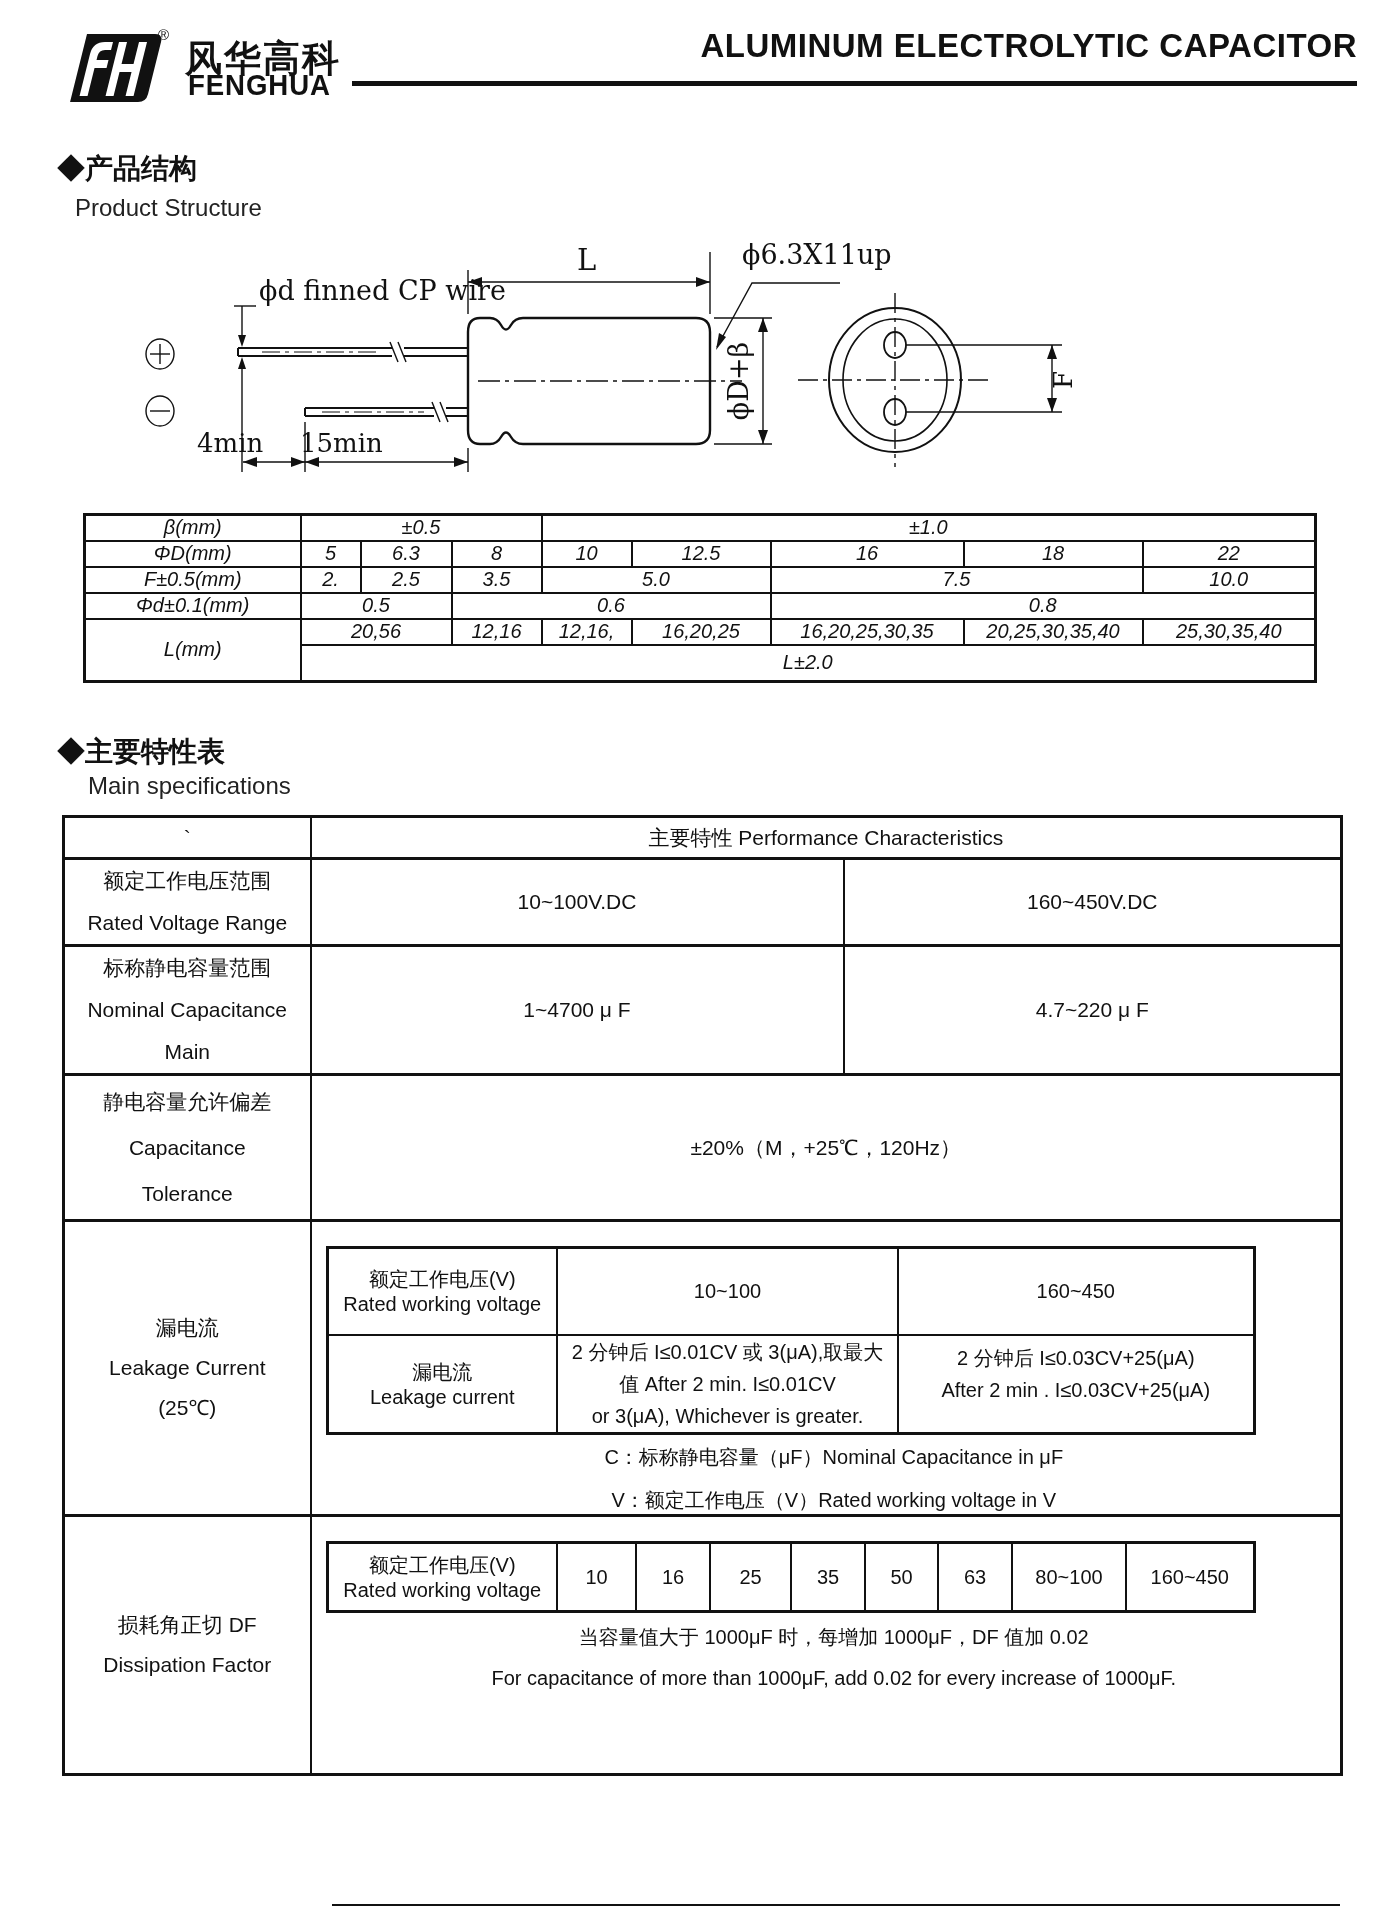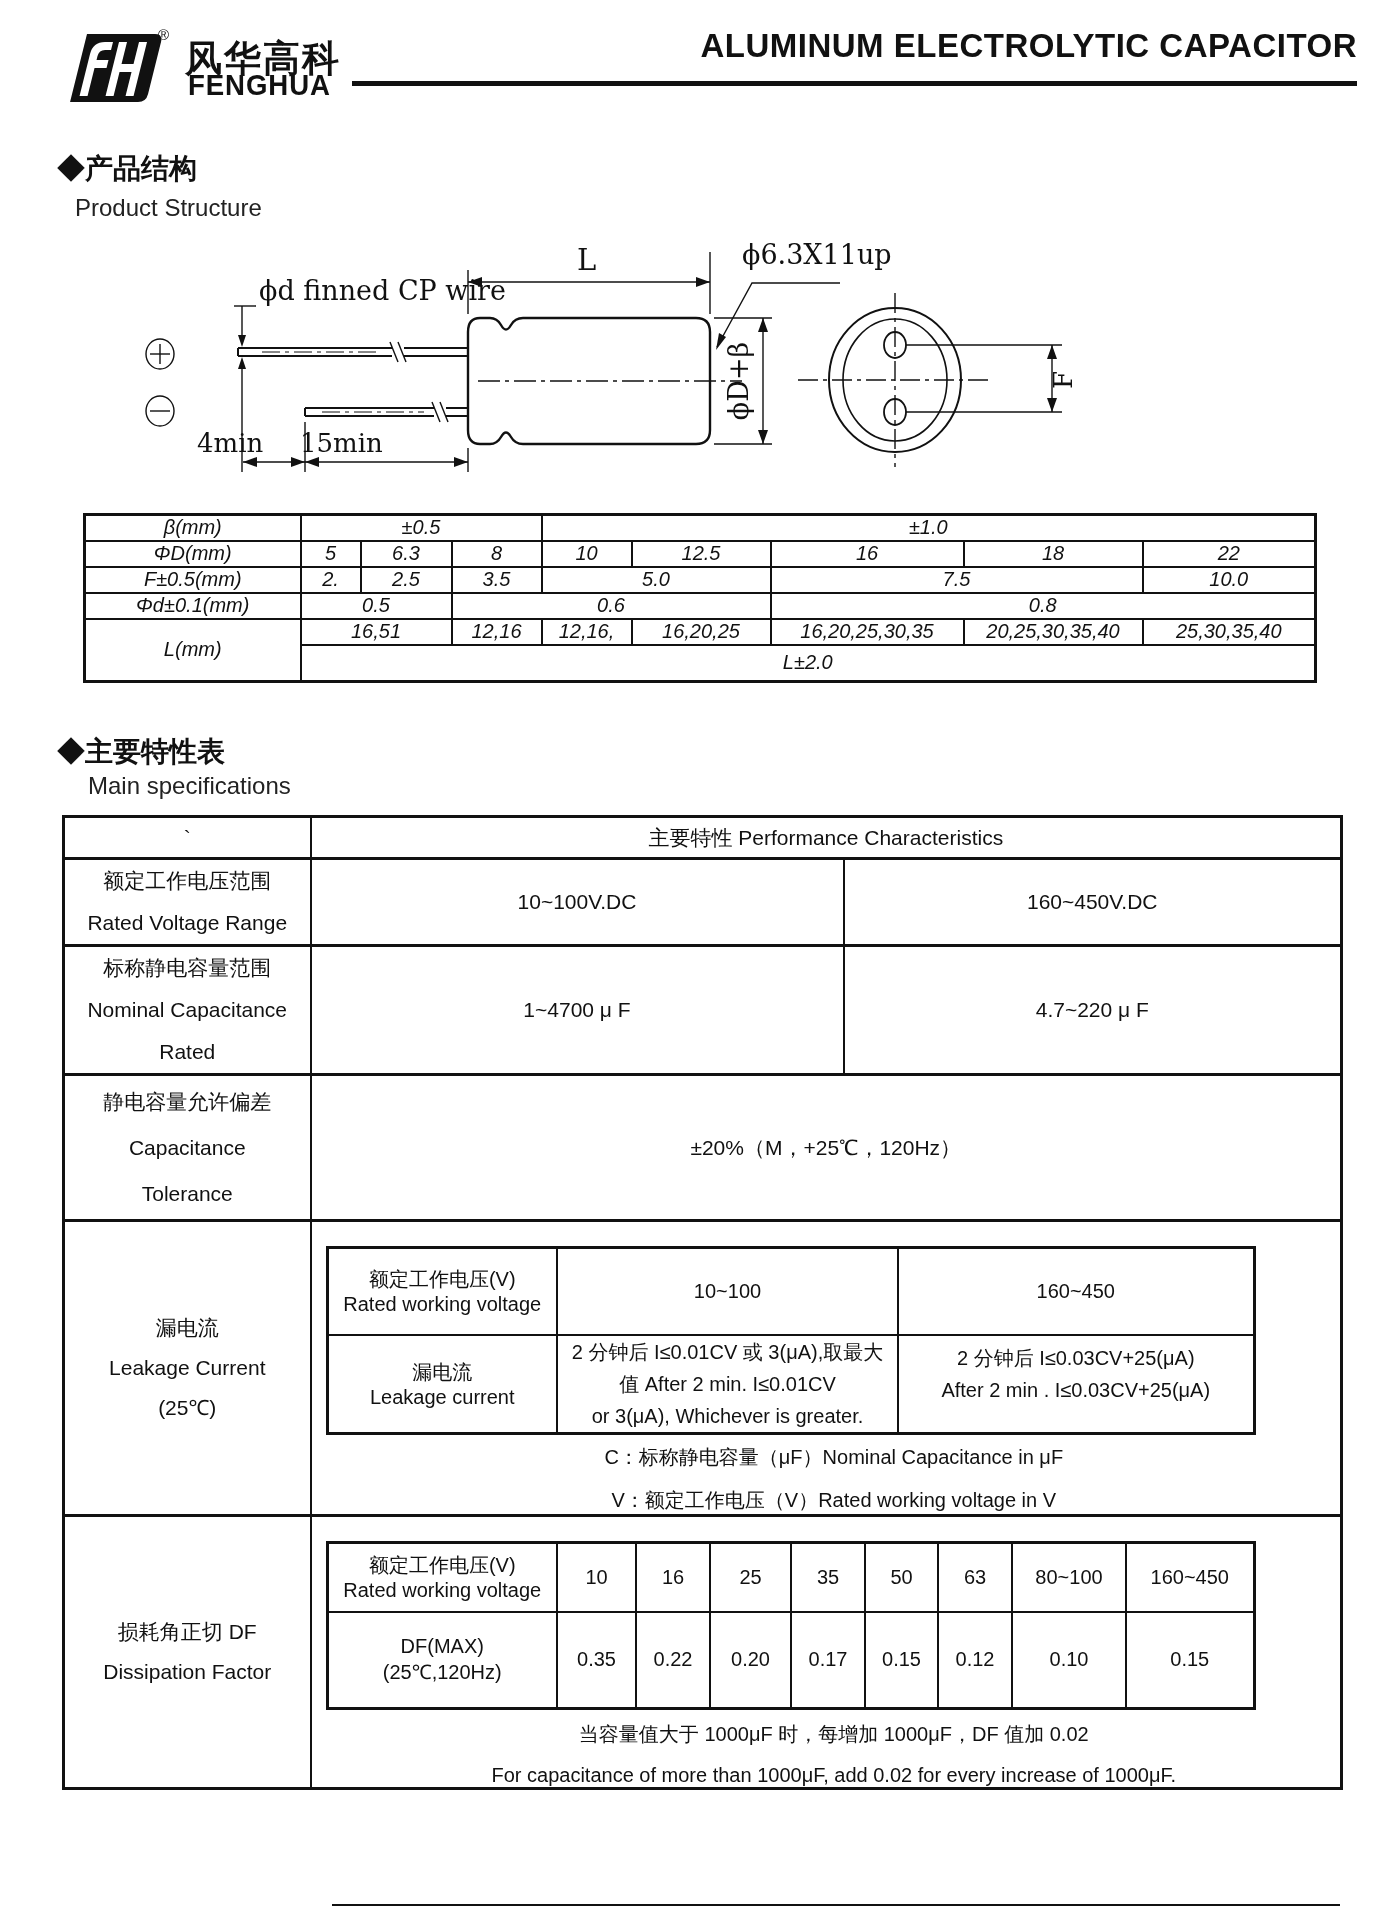--- a/index.html
+++ b/index.html
@@ -197,21 +197,21 @@
         <td>10.0</td>
       </tr>
       <tr>
         <td>Φd±0.1(mm)</td>
         <td colspan="2">0.5</td>
         <td colspan="3">0.6</td>
         <td colspan="3">0.8</td>
       </tr>
       <tr>
         <td rowspan="2">L(mm)</td>
-        <td colspan="2">16,51</td>
+        <td colspan="2">20,56</td>
         <td>12,16</td>
         <td>12,16,</td>
         <td>16,20,25</td>
         <td>16,20,25,30,35</td>
         <td>20,25,30,35,40</td>
         <td>25,30,35,40</td>
       </tr>
       <tr>
         <td colspan="8" style="height:37px">L±2.0</td>
       </tr>
@@ -240,21 +240,21 @@
         </td>
         <td>10~100V.DC</td>
         <td>160~450V.DC</td>
       </tr>
 
 
       <tr style="height:122px;">
         <td class="lblcell">
           <div>标称静电容量范围</div>
           <div>Nominal Capacitance</div>
-          <div>Rated</div>
+          <div>Main</div>
         </td>
         <td>1~4700 μ F</td>
         <td>4.7~220 μ F</td>
       </tr>
 
       <tr style="height:146px;">
         <td class="lblcell" style="line-height:46px;">
           <div>静电容量允许偏差</div>
           <div>Capacitance</div>
           <div>Tolerance</div>
@@ -332,34 +332,20 @@
                 </td>
                 <td>10</td>
                 <td>16</td>
                 <td>25</td>
                 <td>35</td>
                 <td>50</td>
                 <td>63</td>
                 <td>80~100</td>
                 <td>160~450</td>
               </tr>
-              <tr style="height:97px;">
-                <td>
-                  <div>DF(MAX)</div>
-                  <div>(25℃,120Hz)</div>
-                </td>
-                <td>0.35</td>
-                <td>0.22</td>
-                <td>0.20</td>
-                <td>0.17</td>
-                <td>0.15</td>
-                <td>0.12</td>
-                <td>0.10</td>
-                <td>0.15</td>
-              </tr>
             </tbody>
           </table>
           <div class="note" style="margin-top:11px;">当容量值大于 1000μF 时，每增加 1000μF，DF 值加 0.02</div>
           <div class="note" style="margin-top:16px;">For capacitance of more than 1000μF, add 0.02 for every increase of 1000μF.</div>
         </td>
       </tr>
     </tbody>
   </table>
 
   <div class="bottom-line"></div>

